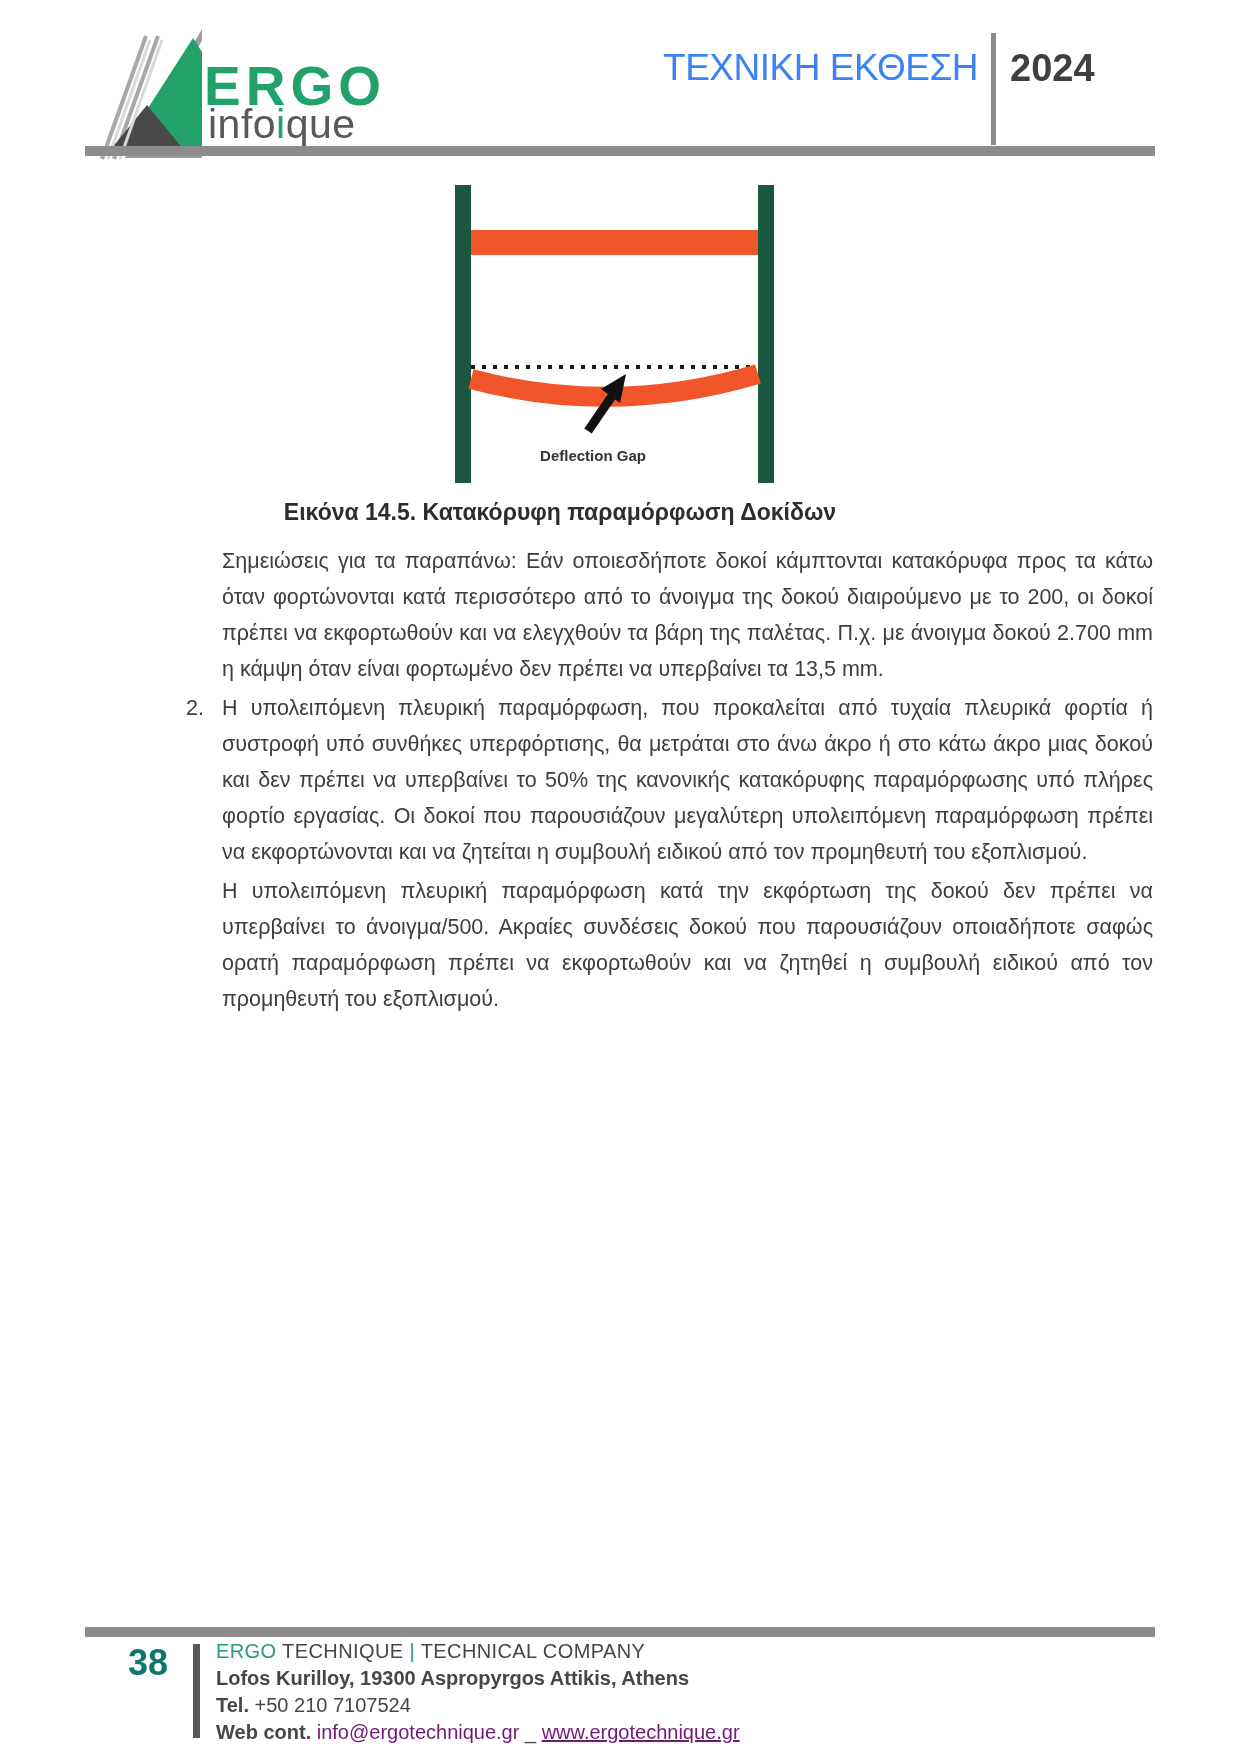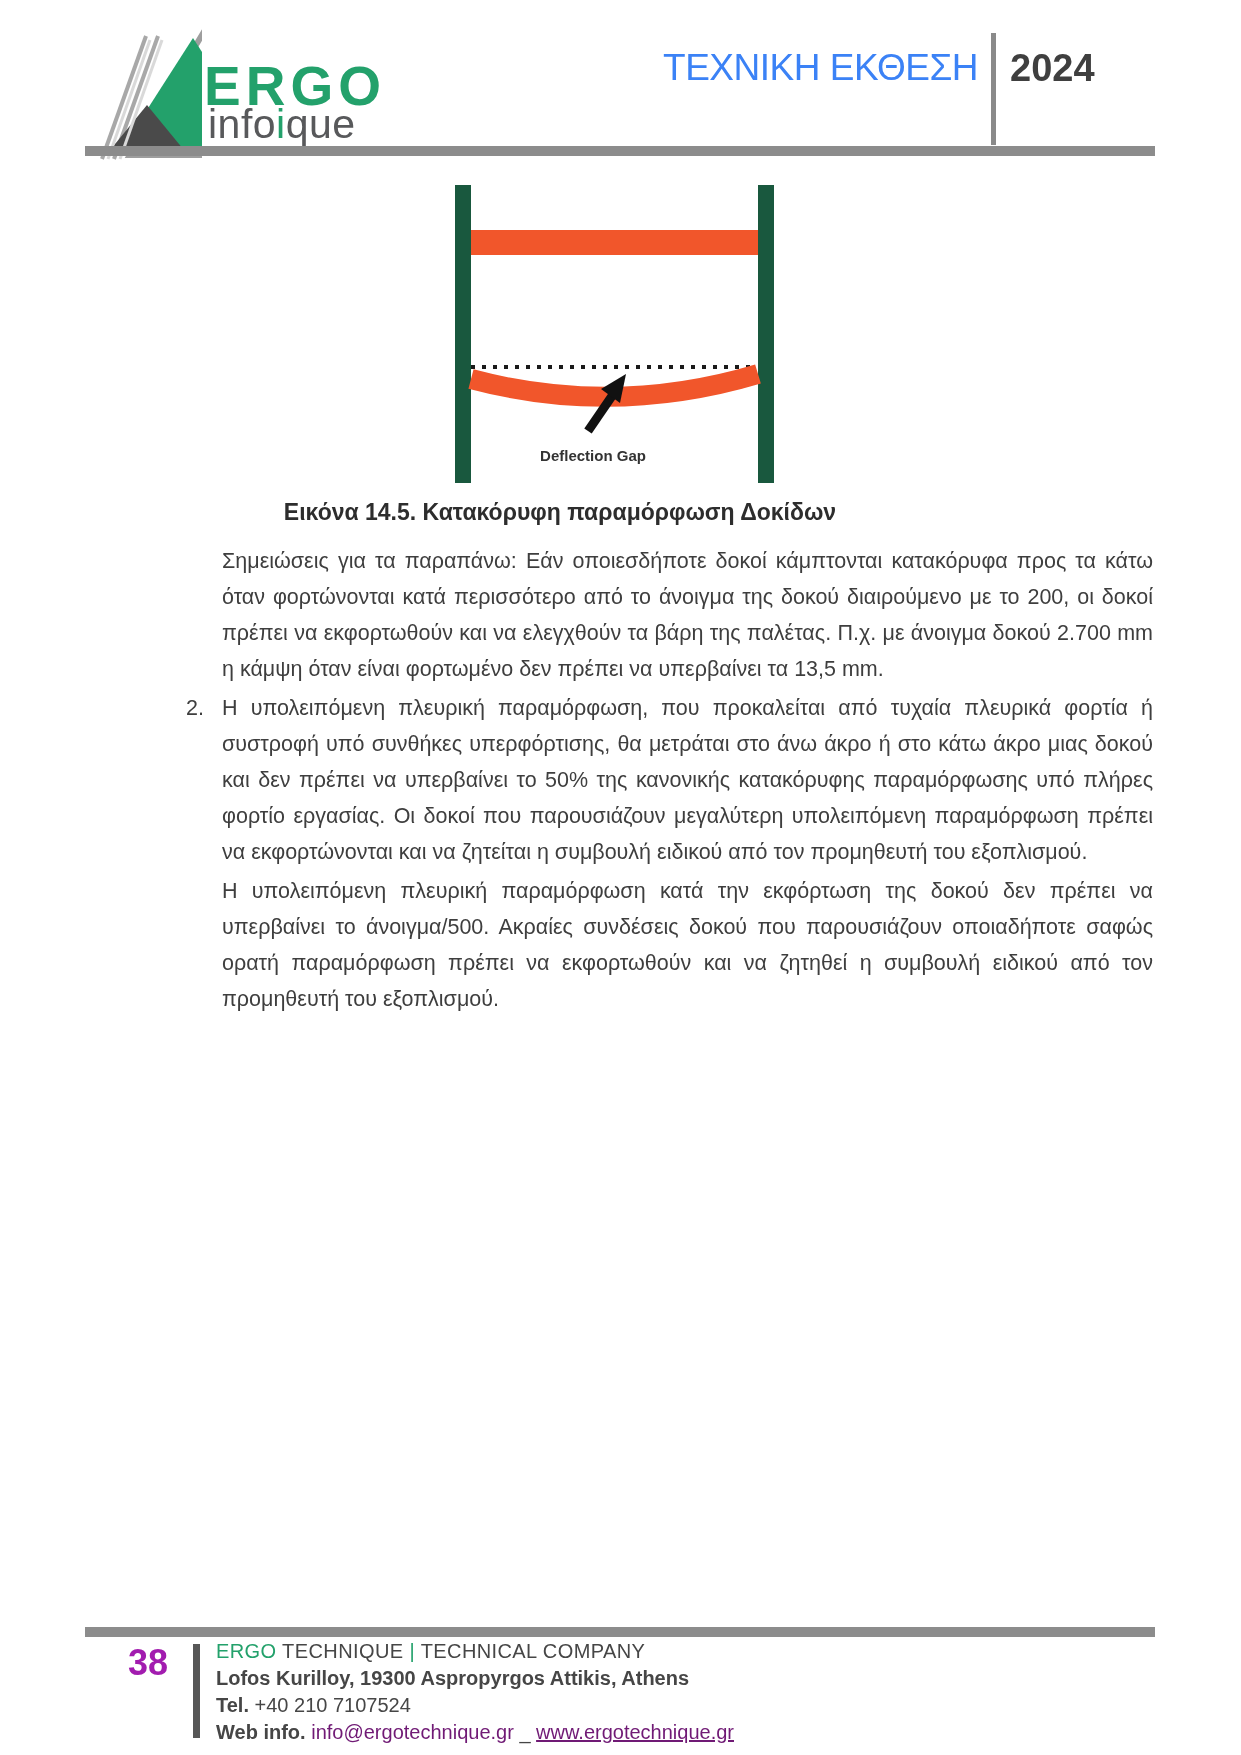--- a/index.html
+++ b/index.html
@@ -38,21 +38,21 @@
     position:absolute; left:222px; top:543px; width:931px;
     font-size:21.5px; line-height:36px; color:#3e3e3e;
     text-align:justify;
   }
   .para { position:relative; }
   .para + .para { margin-top:3px; }
   .para-marker { position:absolute; left:-36px; top:0; }
   
   .footer-rule { position:absolute; left:85px; top:1627px; width:1070px; height:10px; background:#8c8c8c; }
   .footer-pagenum {
-    position:absolute; left:128px; top:1642px; font-size:36px; font-weight:700; color:#a21caf;
+    position:absolute; left:128px; top:1642px; font-size:36px; font-weight:700; color:#0f766e;
   }
   .footer-vbar { position:absolute; left:193px; top:1644px; width:7px; height:94px; background:#575757; }
   .footer-block {
     position:absolute; left:216px; top:1638px; font-size:20px; line-height:27px; color:#464646;
   }
   .f-green { color:#23A16B; }
   .f-bold { font-weight:700; }
   .f-caps { letter-spacing:0.4px; }
   .f-link { color:#701a75; text-decoration:none; }
   .f-link.underline { text-decoration:underline; }
@@ -112,17 +112,17 @@
     <p class="para">Η υπολειπόμενη πλευρική παραμόρφωση κατά την εκφόρτωση της δοκού δεν πρέπει να υπερβαίνει το άνοιγμα/500.  Ακραίες συνδέσεις δοκού που παρουσιάζουν οποιαδήποτε σαφώς ορατή παραμόρφωση πρέπει να εκφορτωθούν και να ζητηθεί η συμβουλή ειδικού από τον προμηθευτή του εξοπλισμού.</p>
   </div>
 
   <div class="footer-rule"></div>
   <div class="footer-pagenum">38</div>
   <div class="footer-vbar"></div>
 
   <div class="footer-block">
     <div class="f-caps"><span class="f-green">ERGO</span> <span>TECHNIQUE</span> <span class="f-green">|</span> <span>TECHNICAL COMPANY</span></div>
     <div class="f-bold">Lofos Kurilloy, 19300 Aspropyrgos Attikis, Athens</div>
-    <div><span class="f-bold">Tel.</span> <span>+40 210 7107524</span></div>
-    <div><span class="f-bold">Web info.</span> <a href="#" class="f-link">info@ergotechnique.gr</a> <span>_</span> <a href="#" class="f-link underline">www.ergotechnique.gr</a></div>
+    <div><span class="f-bold">Tel.</span> <span>+50 210 7107524</span></div>
+    <div><span class="f-bold">Web cont.</span> <a href="#" class="f-link">info@ergotechnique.gr</a> <span>_</span> <a href="#" class="f-link underline">www.ergotechnique.gr</a></div>
   </div>
 
 </div>
 
 </body></html>

